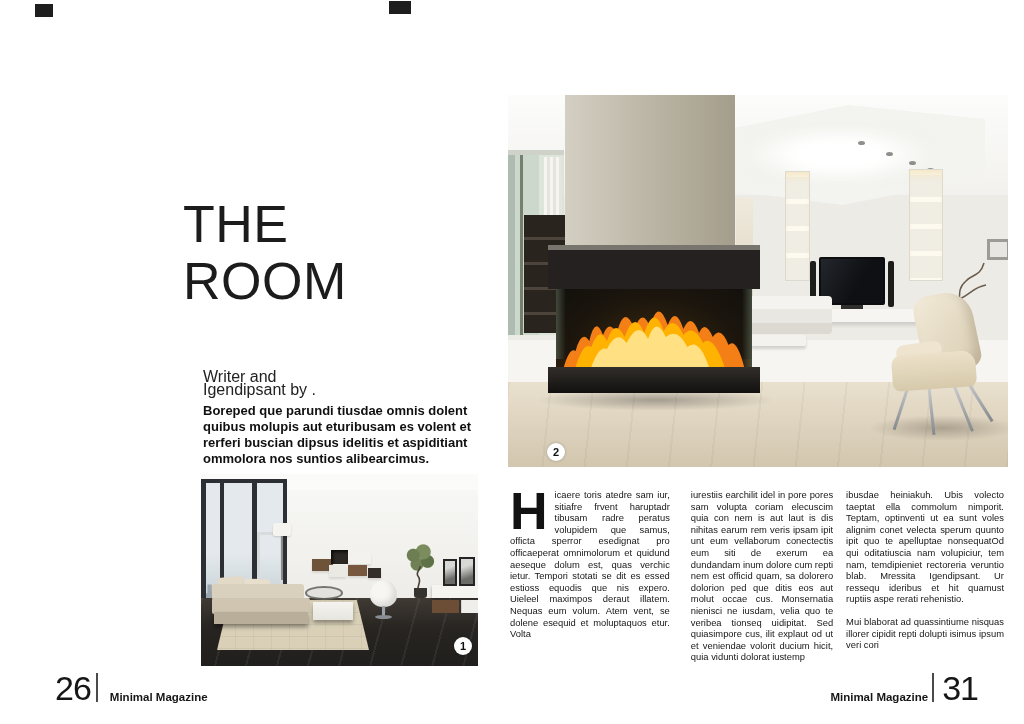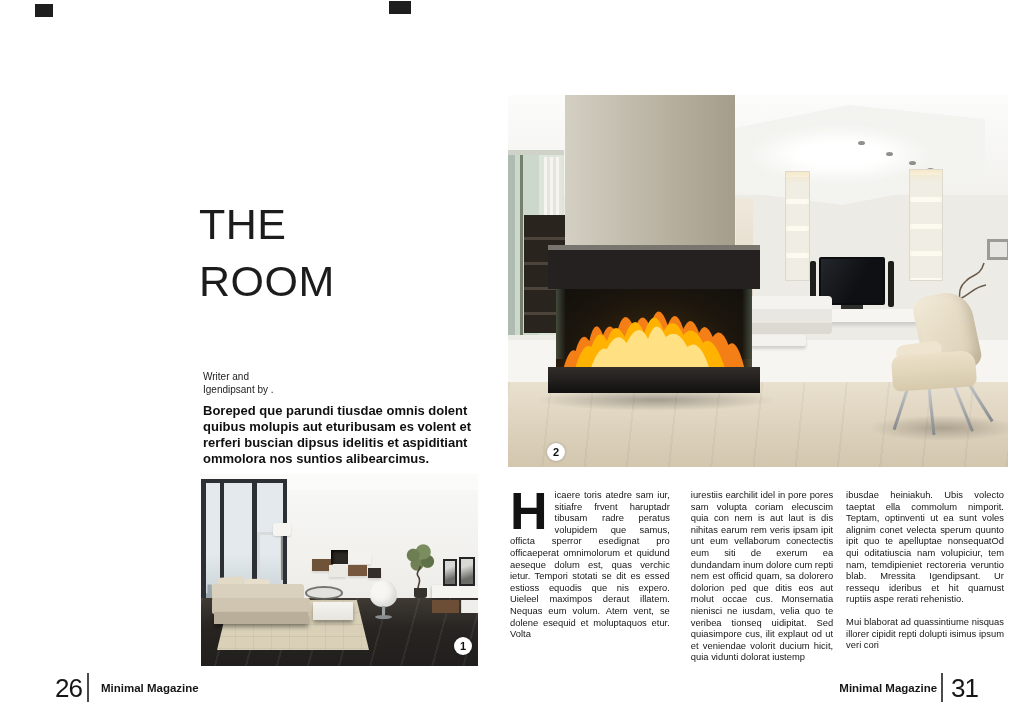--- a/index.html
+++ b/index.html
@@ -7,33 +7,33 @@
   .spread {
     position:relative; width:1024px; height:724px; background:#ffffff;
     overflow:hidden; font-family:"Liberation Sans", sans-serif; color:#1a1a1a;
   }
   
   .topmark { position:absolute; background:#1e1e1e; }
   .topmark.m1 { left:35px; top:4px;  width:18px; height:13px; }
   .topmark.m2 { left:389px; top:1px; width:22px; height:13px; }
 
   
-  .title { position:absolute; left:199px; top:196px; margin:0; font-size:43px;
+  .title { position:absolute; left:183px; top:196px; margin:0; font-size:52px;
            line-height:57px; font-weight:500; letter-spacing:.5px; color:#1c1c1c; }
   .title .tl { display:block; }
-  .byline { position:absolute; left:203px; top:370px; font-size:10px;
+  .byline { position:absolute; left:203px; top:370px; font-size:16px;
             line-height:13px; color:#222; }
   .intro { position:absolute; left:203px; top:403px; width:292px; margin:0;
            font-size:13px; line-height:16px; font-weight:bold; color:#101010; }
 
   
   .footer { position:absolute; display:flex; align-items:flex-start; }
-  .footer .pageno { font-size:26px; line-height:30px; font-weight:500; letter-spacing:-1px; color:#161616; }
+  .footer .pageno { font-size:34px; line-height:30px; font-weight:500; letter-spacing:-1px; color:#161616; }
   .footer .fbar { width:2px; height:29px; background:#4a4a4a; }
-  .footer .fmag { font-size:11.5px; font-weight:bold; color:#161616; margin-top:9px; }
+  .footer .fmag { font-size:11.5px; font-weight:bold; color:#161616; margin-top:18px; }
   .footer.fl { left:55px; top:673px; }
   .footer.fl .fbar { margin-left:5px; }
   .footer.fl .fmag { margin-left:12px; }
   .footer.fr { right:46px; top:673px; }
   .footer.fr .fbar { margin-left:4px; }
   .footer.fr .fmag { margin-right:0; }
   .footer.fr .pageno { margin-left:8px; }
 
   
   .cols { position:absolute; left:510px; top:489px; width:494px; display:flex; gap:13px; }

